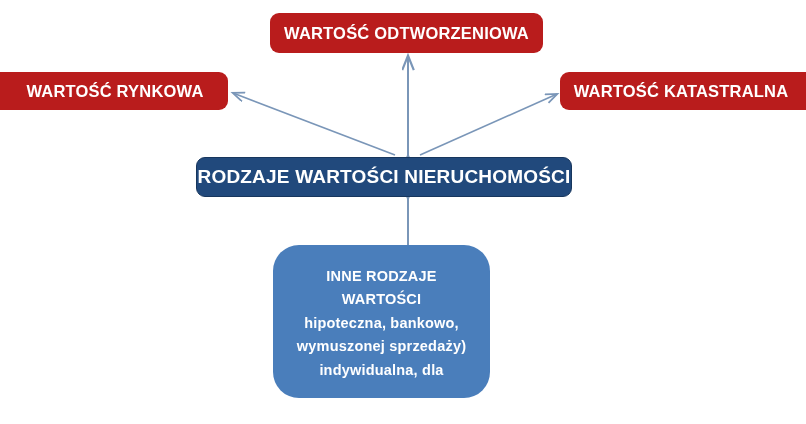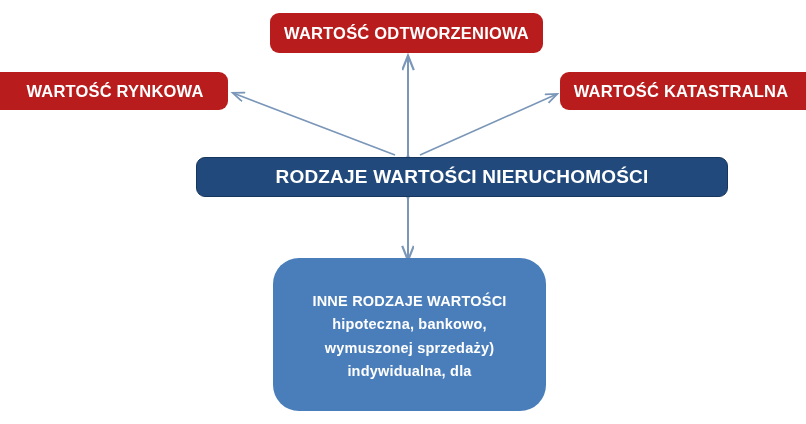--- a/index.html
+++ b/index.html
@@ -76,29 +76,29 @@
     top: 72px;
     width: 258px;
     height: 38px;
     font-size: 16.5px;
     padding-right: 16px;
   }
   
   #box-main {
     left: 196px;
     top: 157px;
-    width: 532px;
+    width: 376px;
     height: 40px;
     font-size: 19px;
   }
   
   #box-other {
     left: 273px;
-    top: 258px;
-    width: 273px;
+    top: 245px;
+    width: 217px;
     height: 153px;
     font-size: 14.5px;
     line-height: 1.62;
     padding: 4px 14px 0 14px;
     flex-direction: column;
   }
   #box-other .line {
     display: block;
     width: 100%;
   }

